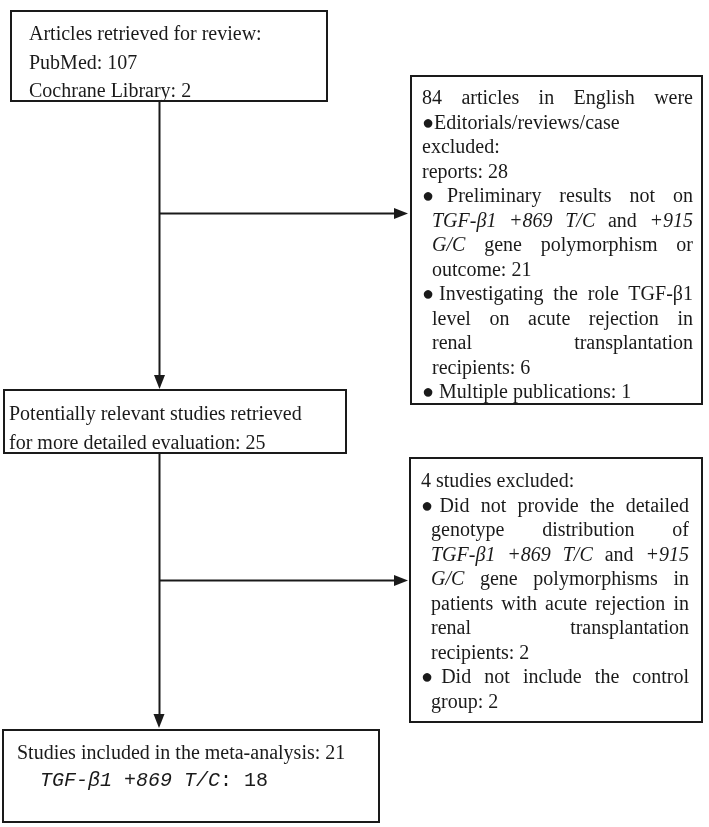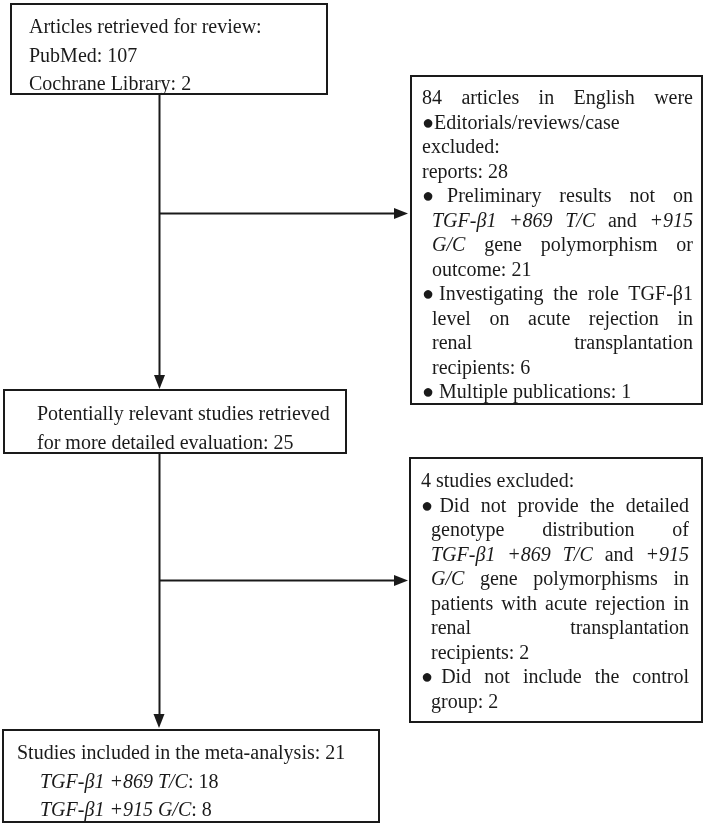--- a/index.html
+++ b/index.html
@@ -17,30 +17,30 @@
     background:var(--paper);
     overflow:hidden;
   }
   .arrows { position:absolute; left:0; top:0; width:709px; height:827px; }
   .box {
     position:absolute;
     border:2px solid var(--ink);
     background:var(--paper);
     font-size:20px;
   }
-  .box-a { left:10px;  top:3px;   width:318px; height:92px;  padding:7px 8px 0 17px; }
+  .box-a { left:10px;  top:10px;   width:318px; height:92px;  padding:7px 8px 0 17px; }
   .box-b { left:410px; top:75px;  width:293px; height:330px; padding:8px 8px 0 10px; }
-  .box-c { left:3px;   top:389px; width:344px; height:65px;  padding:8px 8px 0 32px; }
+  .box-c { left:3px;   top:389px; width:344px; height:65px;  padding:8px 8px 0 4px; }
   .box-d { left:409px; top:457px; width:294px; height:266px; padding:9px 12px 0 10px; }
   .box-e { left:2px;   top:729px; width:378px; height:94px;  padding:7px 8px 0 13px; }
   .ln { line-height:28.6px; white-space:nowrap; }
   .rbox .ln { line-height:24.5px;font-family:Liberation Serif, serif; }
   .ln.j { white-space:normal; text-align:justify; text-align-last:justify; }
   .ln.ind  { padding-left:10px; }
-  .ln.ind2 { padding-left:23px; }
+  .ln.ind2 { padding-left:23px;font-family:Liberation Mono, monospace; }
   .it { font-style:italic; }
 </style>
 </head>
 <body>
 
 <div class="canvas">
 
   <svg class="arrows" viewBox="0 0 709 827" xmlns="http://www.w3.org/2000/svg">
 
     <line x1="159.5" y1="95" x2="159.5" y2="376" stroke="#1a1a1a" stroke-width="2"></line>
@@ -92,16 +92,15 @@
       <div class="ln j ind"><span>patients with acute rejection in</span></div>
       <div class="ln j ind"><span>renal transplantation</span></div>
       <div class="ln ind"><span>recipients: 2</span></div>
       <div class="ln j"><span>●Did not include the control</span></div>
       <div class="ln ind"><span>group: 2</span></div>
     </div>
 
   <div class="box box-e">
       <div class="ln"><span>Studies included in the meta-analysis: 21</span></div>
       <div class="ln ind2"><span class="it">TGF-β1 +869 T/C</span><span>: 18</span></div>
-      <div class="ln ind2"><span class="it">TGF-β1 +915 G/C</span><span>: 8</span></div>
     </div>
 
 </div>
 
 </body></html>

